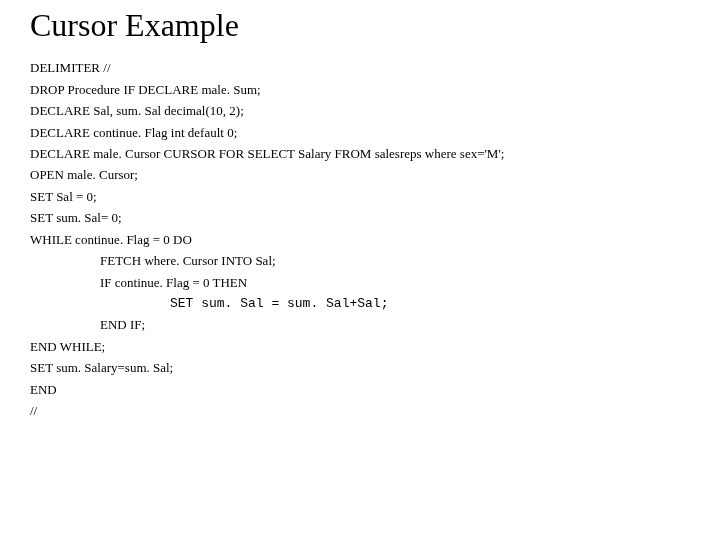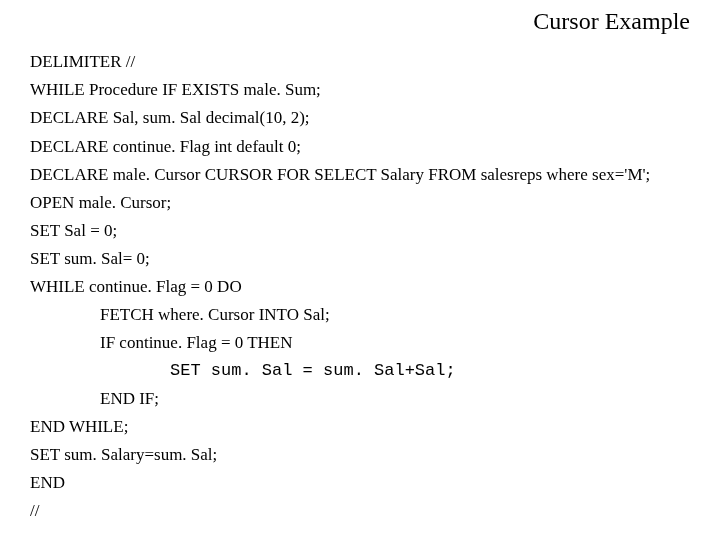--- a/index.html
+++ b/index.html
@@ -12,45 +12,45 @@
     color: #000;
     overflow: hidden;
   }
   .slide {
     width: 720px;
     height: 540px;
     box-sizing: border-box;
     padding: 8px 30px 10px 30px;
   }
   .title {
-    text-align: right;
-    font-size: 24px;
+    text-align: left;
+    font-size: 32px;
     font-weight: 400;
     margin: 0 0 14px 0;
     line-height: 1.1;
   }
   .code {
-    font-size: 17px;
+    font-size: 13px;
     line-height: 1.65;
     margin-top: 6px;
   }
   .code div {
     white-space: pre;
   }
   .ind1 { padding-left: 70px; }
   .ind2 { padding-left: 140px; font-family: Liberation Mono, monospace; }
 </style>
 </head>
 <body>
 
 <div class="slide">
   <h1 class="title">Cursor Example</h1>
   <div class="code">
     <div>DELIMITER //</div>
-    <div>WHILE Procedure IF EXISTS male. Sum;</div>
+    <div>DROP Procedure IF DECLARE male. Sum;</div>
     <div>DECLARE Sal, sum. Sal decimal(10, 2);</div>
     <div>DECLARE continue. Flag int default 0;</div>
     <div>DECLARE male. Cursor CURSOR FOR SELECT Salary FROM salesreps where sex='M';</div>
     <div>OPEN male. Cursor;</div>
     <div>SET Sal = 0;</div>
     <div>SET sum. Sal= 0;</div>
     <div>WHILE continue. Flag = 0 DO</div>
     <div class="ind1">FETCH where. Cursor INTO Sal;</div>
     <div class="ind1">IF continue. Flag = 0 THEN</div>
     <div class="ind2">SET sum. Sal = sum. Sal+Sal;</div>

